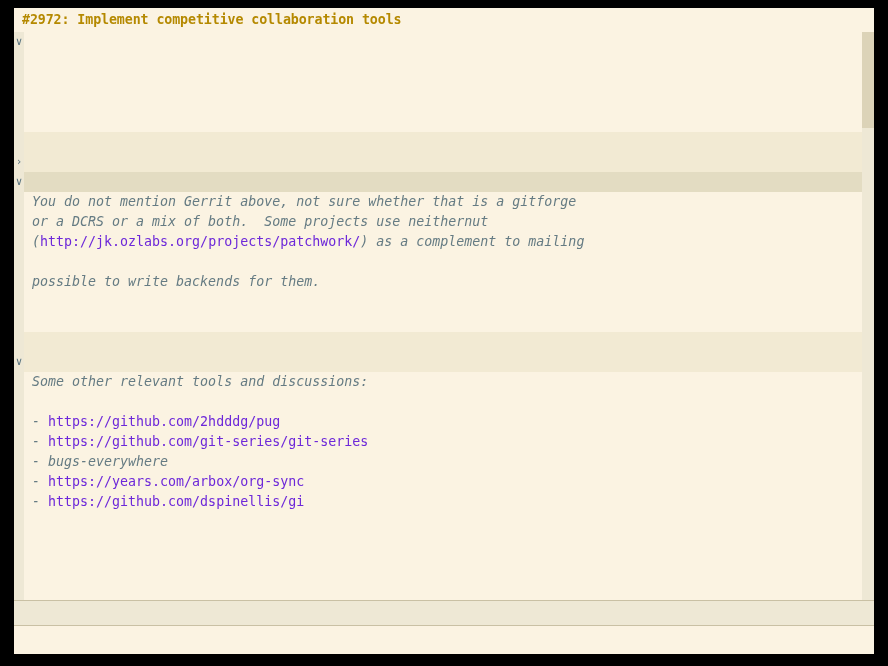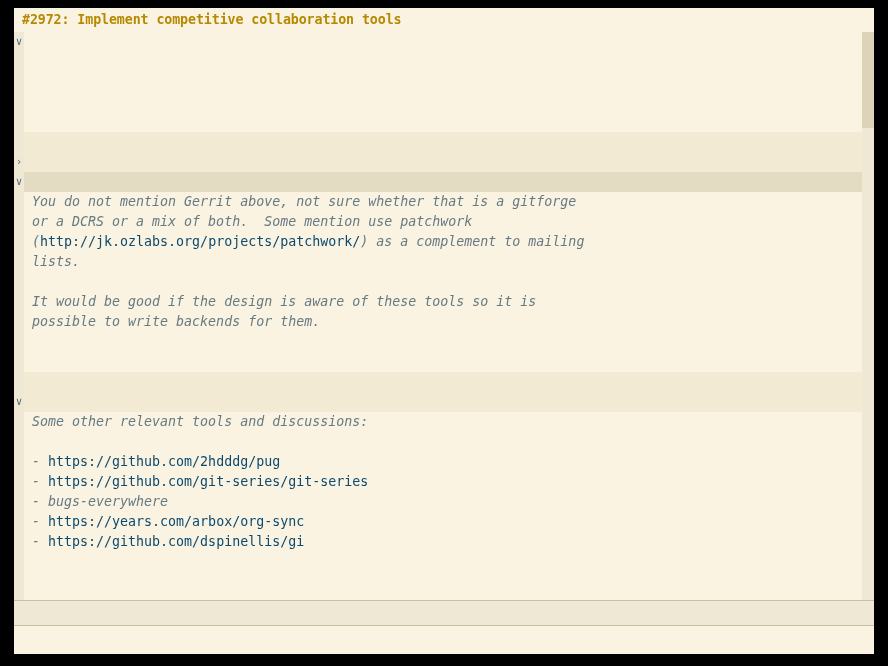--- a/index.html
+++ b/index.html
@@ -130,21 +130,21 @@
     font-weight: bold;
   }
   .age {
     color: #839496;
     font-style: italic;
   }
   .cursor-block {
     background: #7A8B90;
     color: #FBF3E2;
   }
-  .link { color: #0c4a6e; }
+  .link { color: #6d28d9; }
   .body-text { color: #657B83; font-style: italic; }
 
   
   .mode-line {
     position: relative;
     height: 26px;
     line-height: 26px;
     background: #EEE8D5;
     border-top: 1px solid #C9C0A4;
     border-bottom: 1px solid #C9C0A4;
@@ -202,25 +202,23 @@
 
       <div class="line bg-alt">
         <span class="fringe-mark">›</span><span class="author">tarsius</span><span> </span><span class="age">2 years ago</span>
       </div>
 
       <div class="line bg-hl">
         <span class="fringe-mark">∨</span><span class="author cursor-block">s</span><span class="author">nogge</span><span> </span><span class="age">2 years ago</span>
       </div>
 
       <div class="line bg-cream"><span class="body-text">You do not mention Gerrit above, not sure whether that is a gitforge</span></div>
-      <div class="line bg-cream"><span class="body-text">or a DCRS or a mix of both.  Some mention use patchwork</span></div>
+      <div class="line bg-cream"><span class="body-text">or a DCRS or a mix of both.  Some projects use neithernut</span></div>
       <div class="line bg-cream"><span class="body-text">(</span><span class="link">http://jk.ozlabs.org/projects/patchwork/</span><span class="body-text">) as a complement to mailing</span></div>
-      <div class="line bg-cream"><span class="body-text">lists.</span></div>
-      <div class="line bg-cream"> </div>
-      <div class="line bg-cream"><span class="body-text">It would be good if the design is aware of these tools so it is</span></div>
+      <div class="line bg-cream"> </div>
       <div class="line bg-cream"><span class="body-text">possible to write backends for them.</span></div>
       <div class="line bg-cream"> </div>
       <div class="line bg-cream"> </div>
       <div class="line bg-alt"> </div>
 
       <div class="line bg-alt">
         <span class="fringe-mark">∨</span><span class="author">tarsius</span><span> </span><span class="age">2 years ago</span>
       </div>
 
       <div class="line bg-cream"><span class="body-text">Some other relevant tools and discussions:</span></div>

